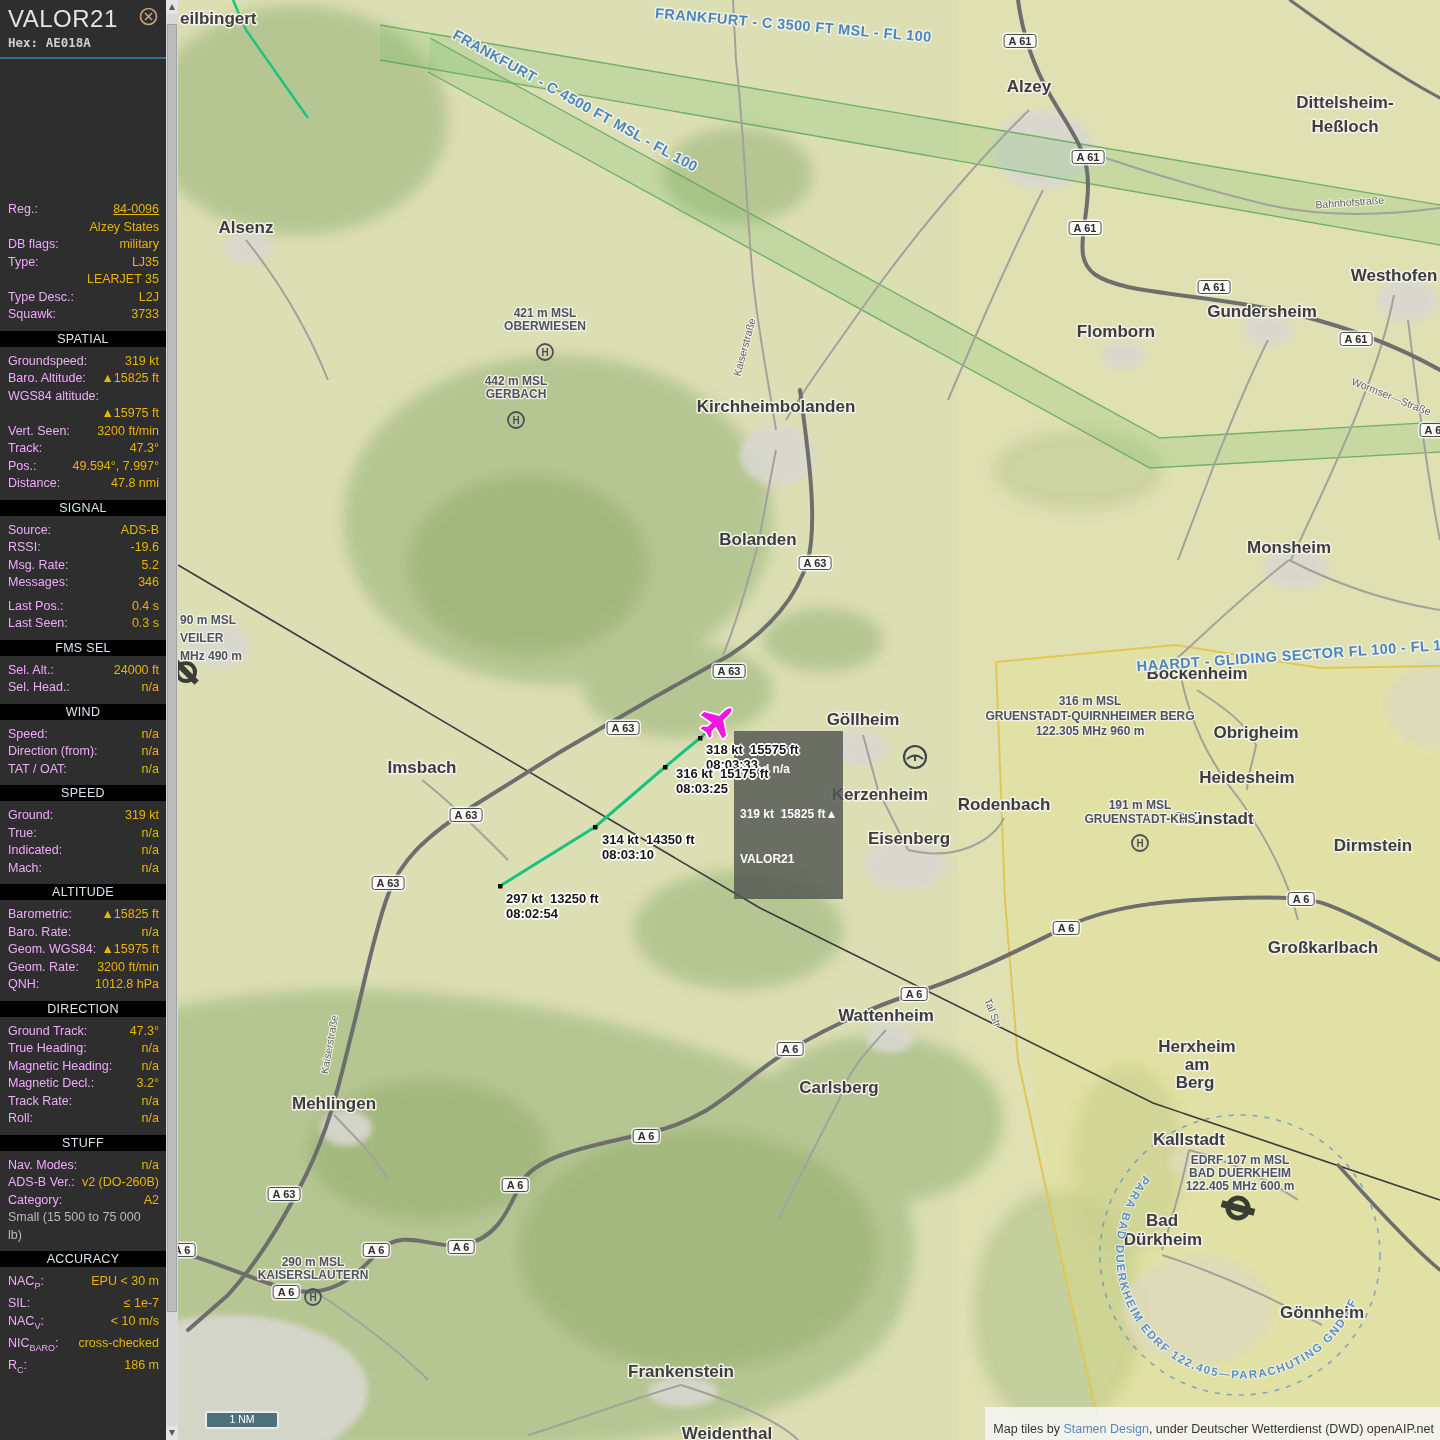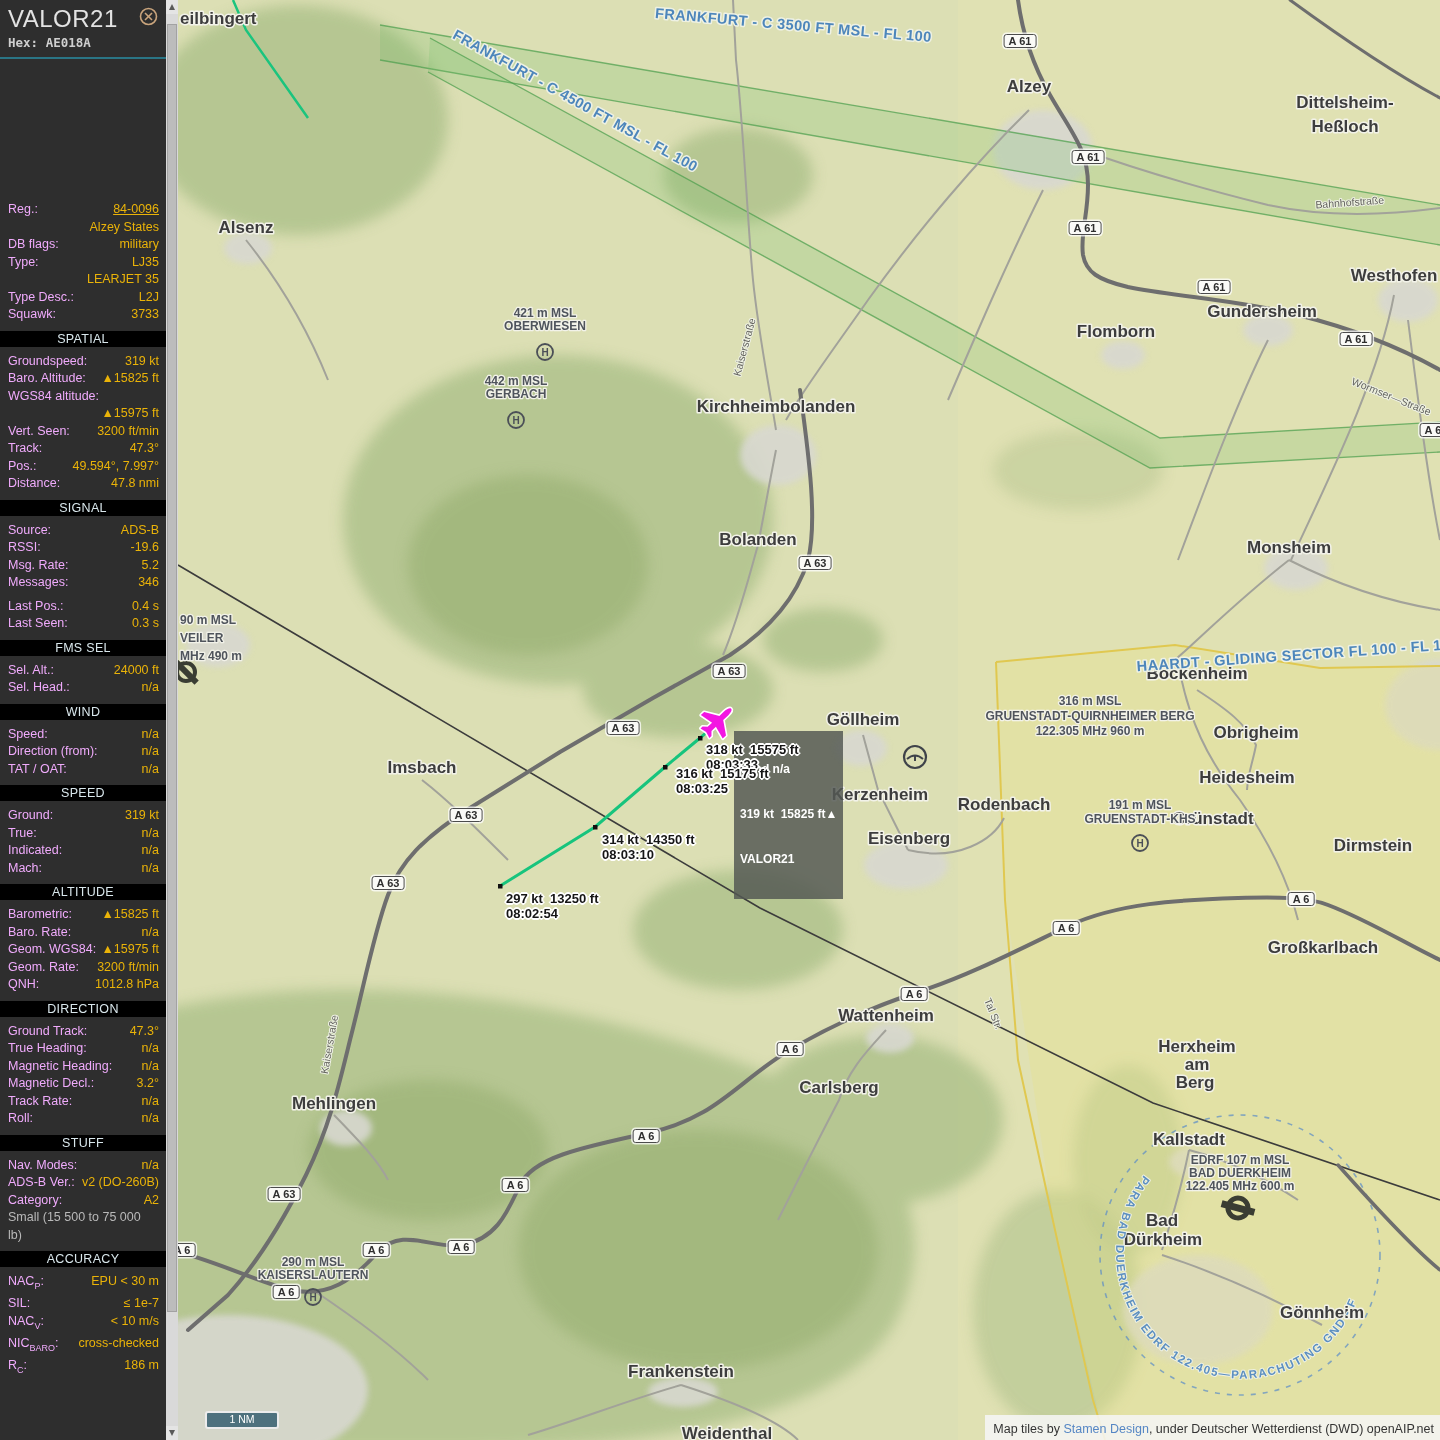--- a/index.html
+++ b/index.html
@@ -45,21 +45,21 @@
 
   .shield{position:absolute;transform:translate(-50%,-50%);background:#fafaf7;border:1.5px solid #4c4c4c;border-radius:3px;padding:0 4px;font:700 11px "Liberation Sans",sans-serif;color:#2e2e2e;white-space:nowrap;box-shadow:0 0 0 1.5px rgba(255,255,255,.75);z-index:5;}
 
   .trail-label{position:absolute;z-index:8;font:700 13px "Liberation Sans",sans-serif;color:#161616;white-space:pre;line-height:15px;
     text-shadow:-1px -1px 0 #fff,1px -1px 0 #fff,-1px 1px 0 #fff,1px 1px 0 #fff,-2px 0 0 #fff,2px 0 0 #fff,0 -2px 0 #fff,0 2px 0 #fff;}
 
   #tooltip{position:absolute;left:556px;top:731px;z-index:7;background:rgba(84,88,84,0.84);color:#fff;font:700 12px "Liberation Sans",sans-serif;line-height:15px;padding:1px 6px 2px 6px;white-space:pre;}
 
   #scalebar{position:absolute;left:27px;top:1411px;width:70px;height:14px;z-index:9;background:rgba(40,85,105,0.78);border:2px solid #ececec;border-radius:3px;color:#fff;font:400 10.5px "Liberation Sans",sans-serif;text-align:center;line-height:13px;}
 
-  #attribution{position:absolute;right:0;bottom:0;height:21px;z-index:10;background:rgba(246,246,246,0.87);color:#333;font:400 12.5px "Liberation Sans",sans-serif;line-height:21px;padding:4px 6px 0 8px;white-space:nowrap;text-align:right;}
+  #attribution{position:absolute;right:0;bottom:0;height:21px;z-index:10;background:rgba(246,246,246,0.87);color:#333;font:400 12.5px "Liberation Sans",sans-serif;line-height:21px;padding:12px 6px 0 8px;white-space:nowrap;text-align:right;}
   #attribution .link{color:#5586c4;cursor:pointer;}
 </style>
 </head>
 <body>
 
 <div id="app">
 
   <aside id="sidebar">
     <div class="sb-header">
       <div class="sb-title-row">

